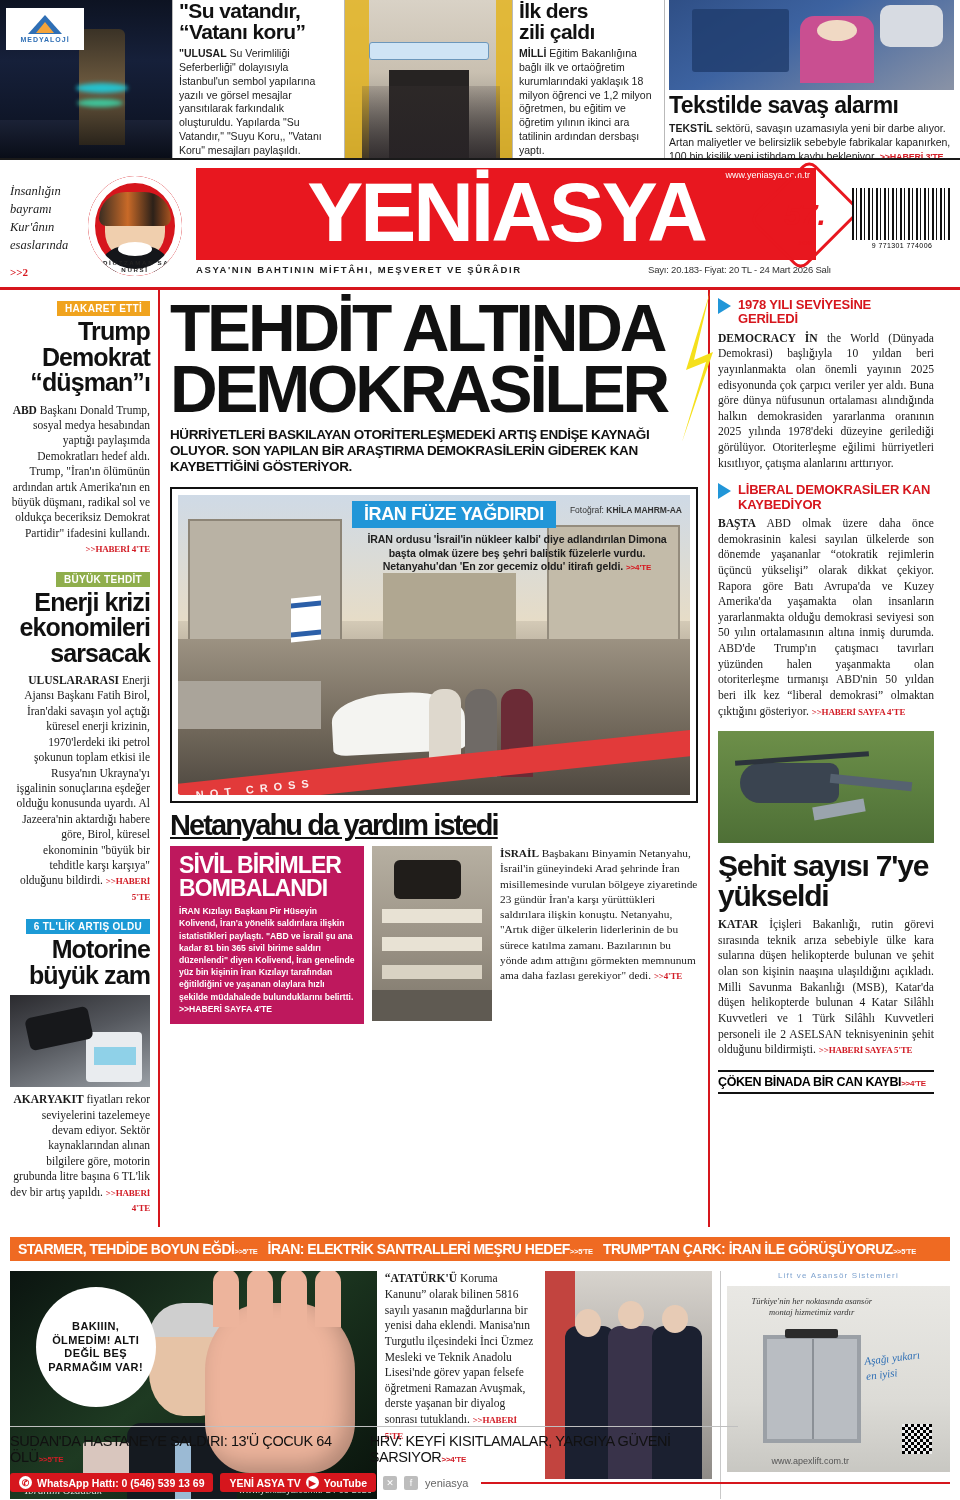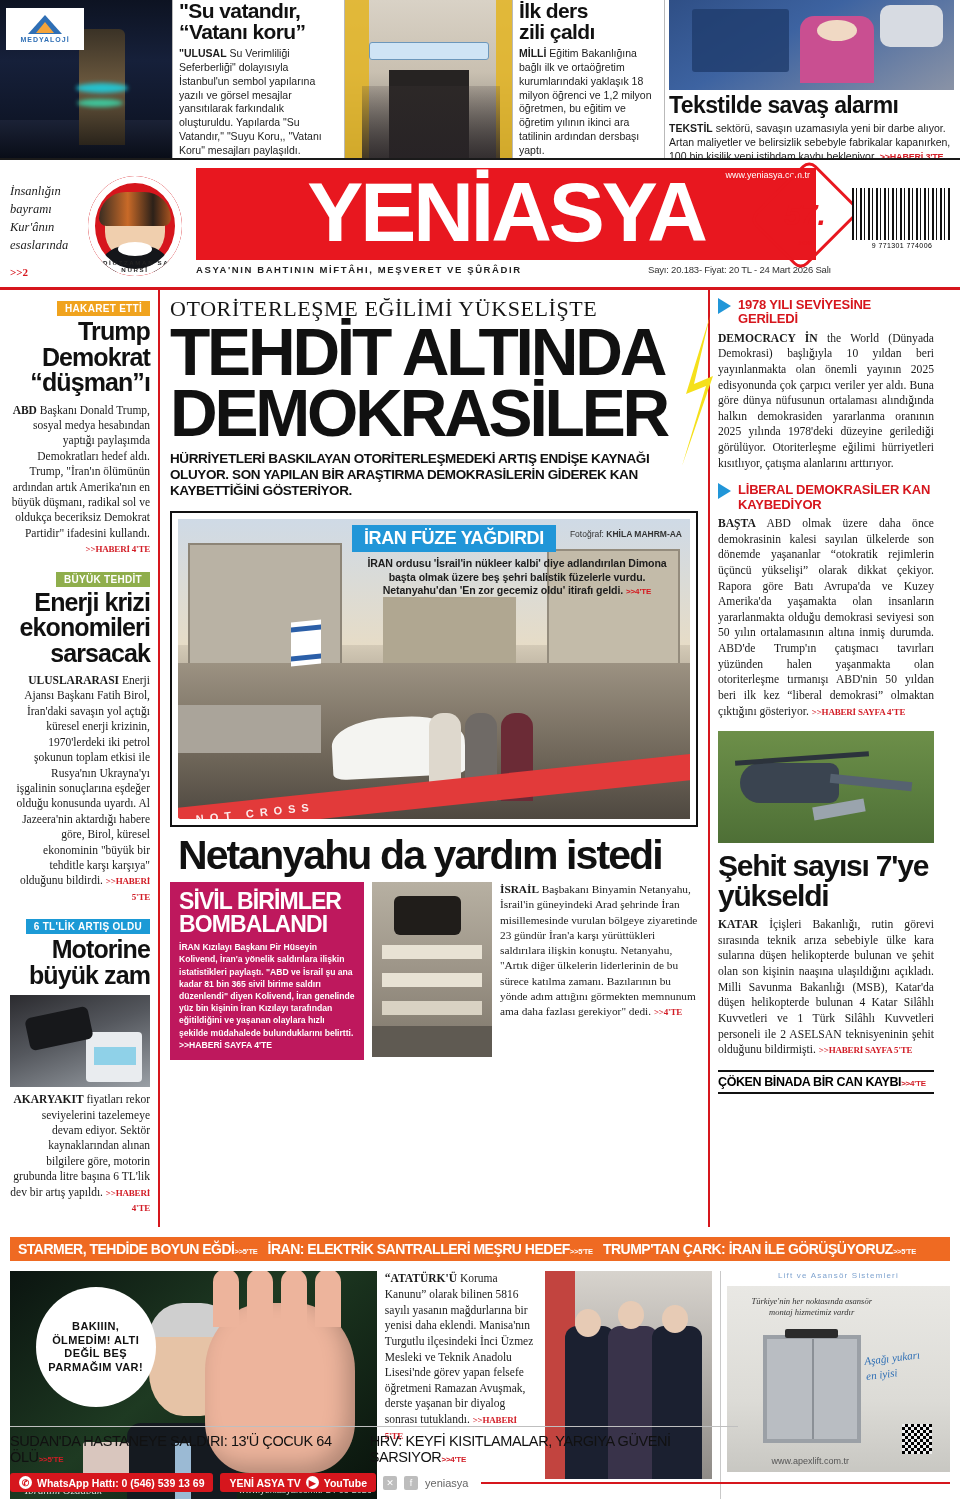--- a/index.html
+++ b/index.html
@@ -159,21 +159,21 @@
   .mp-wall{position:absolute;left:0;bottom:22%;width:28%;height:16%;background:#aaa49a;}
 
   .capbadge{position:absolute;left:180px;top:12px;background:#2196d8;color:#fff;
     font-size:18px;font-weight:bold;padding:3px 12px;letter-spacing:-.4px;z-index:3;}
   .credit{position:absolute;right:14px;top:16px;font-size:8.5px;color:#333;z-index:3;}
   .credit b{font-weight:bold;}
   .capdeck{position:absolute;left:190px;top:44px;width:310px;text-align:center;z-index:3;
     font-size:10.6px;font-weight:bold;line-height:1.26;color:#1d1d1d;letter-spacing:-.1px;}
   .capdeck .r{color:#d6161d;font-size:8px;}
 
-  .subhead{font-size:41px;font-weight:bold;letter-spacing:-1.9px;line-height:1;color:#111;margin:8px 8px 6px;}
+  .subhead{font-size:29px;font-weight:bold;letter-spacing:-1.9px;line-height:1;color:#111;margin:8px 0 6px;text-decoration:underline;}
   .lower3{display:flex;gap:8px;}
   .bluebox{width:194px;background:#be185d;color:#fff;padding:8px 9px 9px;}
   .bluebox h3{font-size:23px;font-weight:bold;line-height:.98;letter-spacing:-.9px;margin-bottom:6px;}
   .bluebox p{font-size:8.6px;font-weight:bold;line-height:1.42;}
   .bluebox .w{color:#fff;}
   .bombph{width:120px;height:175px;position:relative;overflow:hidden;
     background:linear-gradient(180deg,#b7b0a2 0%,#9a9285 55%,#7d766a 100%);}
   .bombph .hole{position:absolute;left:18%;top:8%;width:56%;height:22%;background:#201d1a;border-radius:6px;}
   .bombph .w1{position:absolute;left:8%;top:36%;width:84%;height:8%;background:#e8e2d4;}
   .bombph .w2{position:absolute;left:8%;top:52%;width:84%;height:8%;background:#e8e2d4;}
@@ -401,21 +401,20 @@
         <div class="lbody">
           <b>AKARYAKIT</b><span> fiyatları rekor seviyelerini tazelemeye devam ediyor. Sektör kaynaklarından alınan bilgilere göre, motorin grubunda litre başına 6 TL'lik dev bir artış yapıldı.</span>
           <span class="ref">&gt;&gt;HABERİ 4'TE</span>
         </div>
       </div>
     </div>
 
     <div class="col-center">
 
       <div style="position:relative">
-        <div class="eyebrow">OTORİTERLEŞME EĞİLİMİ YÜKSELİŞTE</div>
         <div style="position:relative">
           <div class="bigtitle">TEHDİT ALTINDA</div>
           <div class="bigtitle">DEMOKRASİLER</div>
           <svg width="34" height="150" viewBox="0 0 34 150" style="position:absolute;right:-16px;top:-6px;">
             <path d="M30 0 L6 78 L26 70 L2 150 L33 60 L14 68 Z" fill="#f5e01c"></path>
           </svg>
         </div>
         <div class="lede">HÜRRİYETLERİ BASKILAYAN OTORİTERLEŞMEDEKİ ARTIŞ ENDİŞE KAYNAĞI OLUYOR. SON YAPILAN BİR ARAŞTIRMA DEMOKRASİLERİN GİDEREK KAN KAYBETTİĞİNİ GÖSTERİYOR.</div>
       </div>
 

